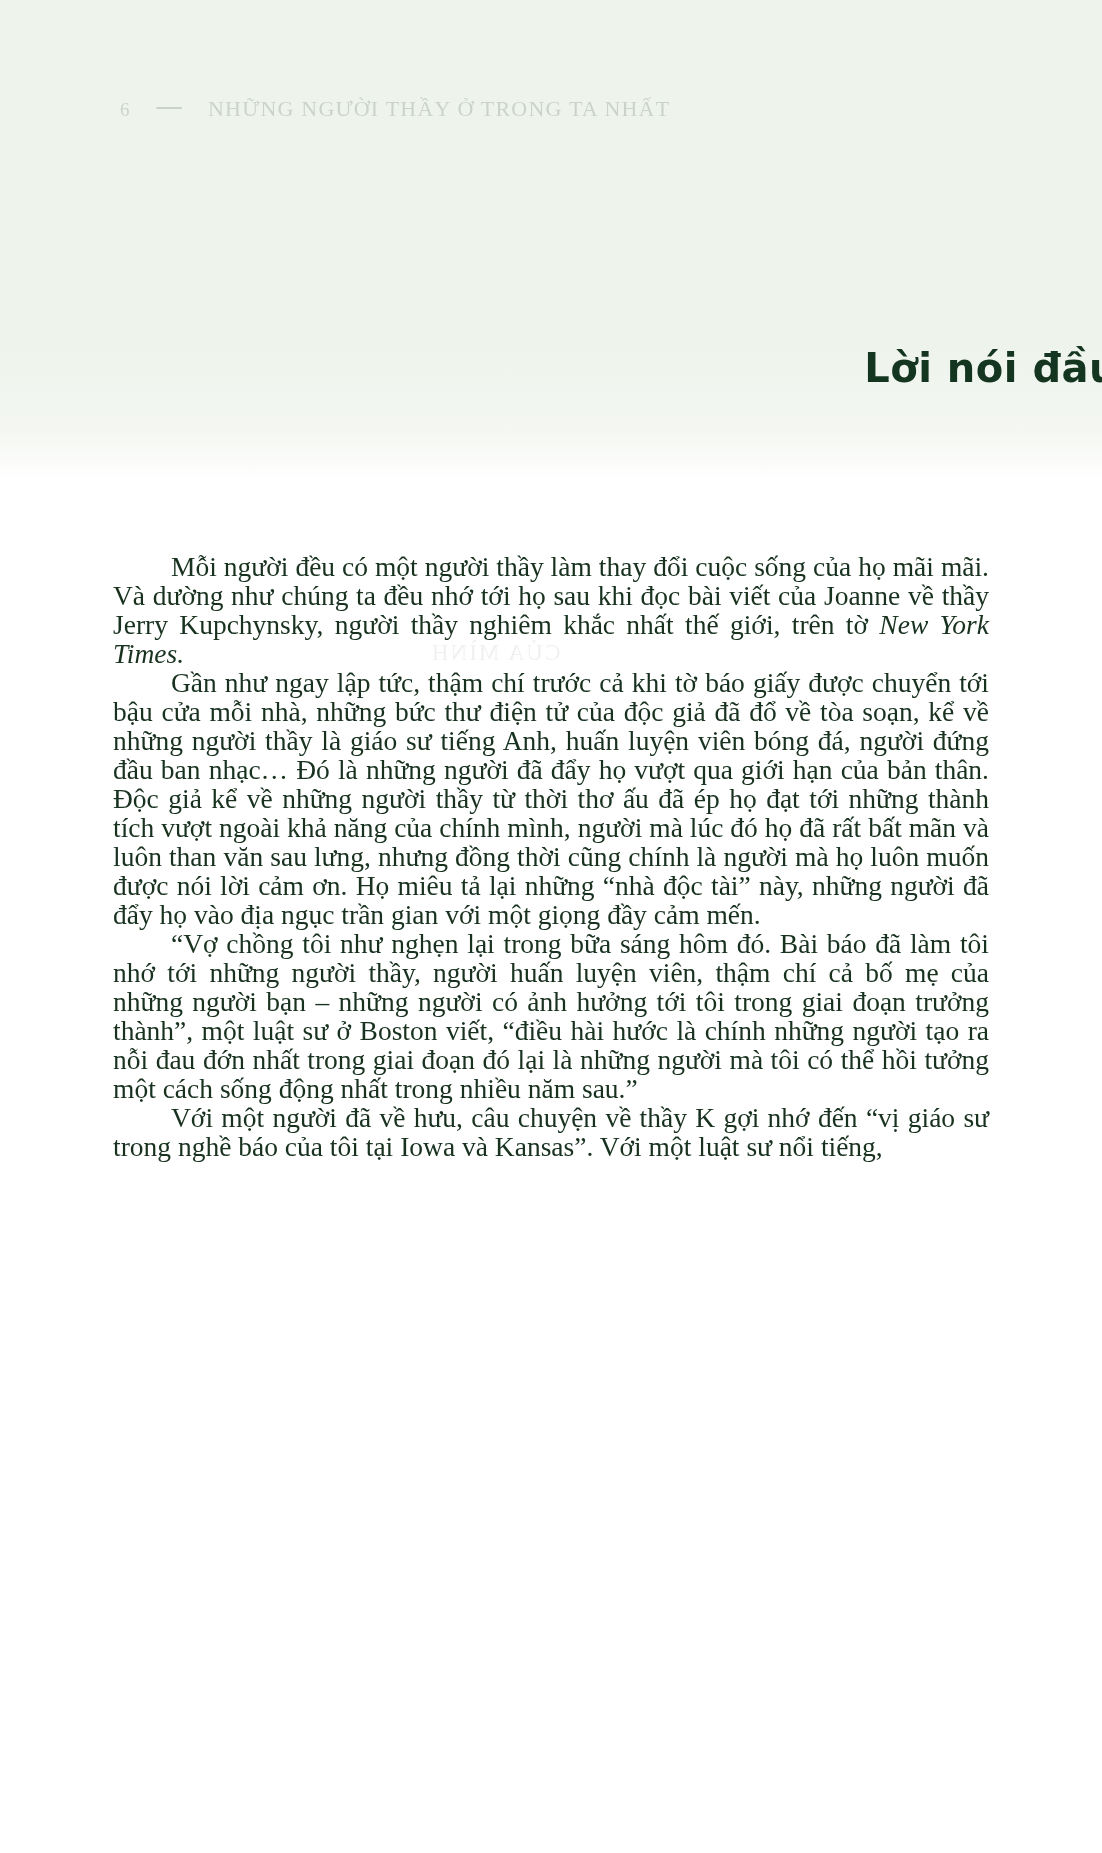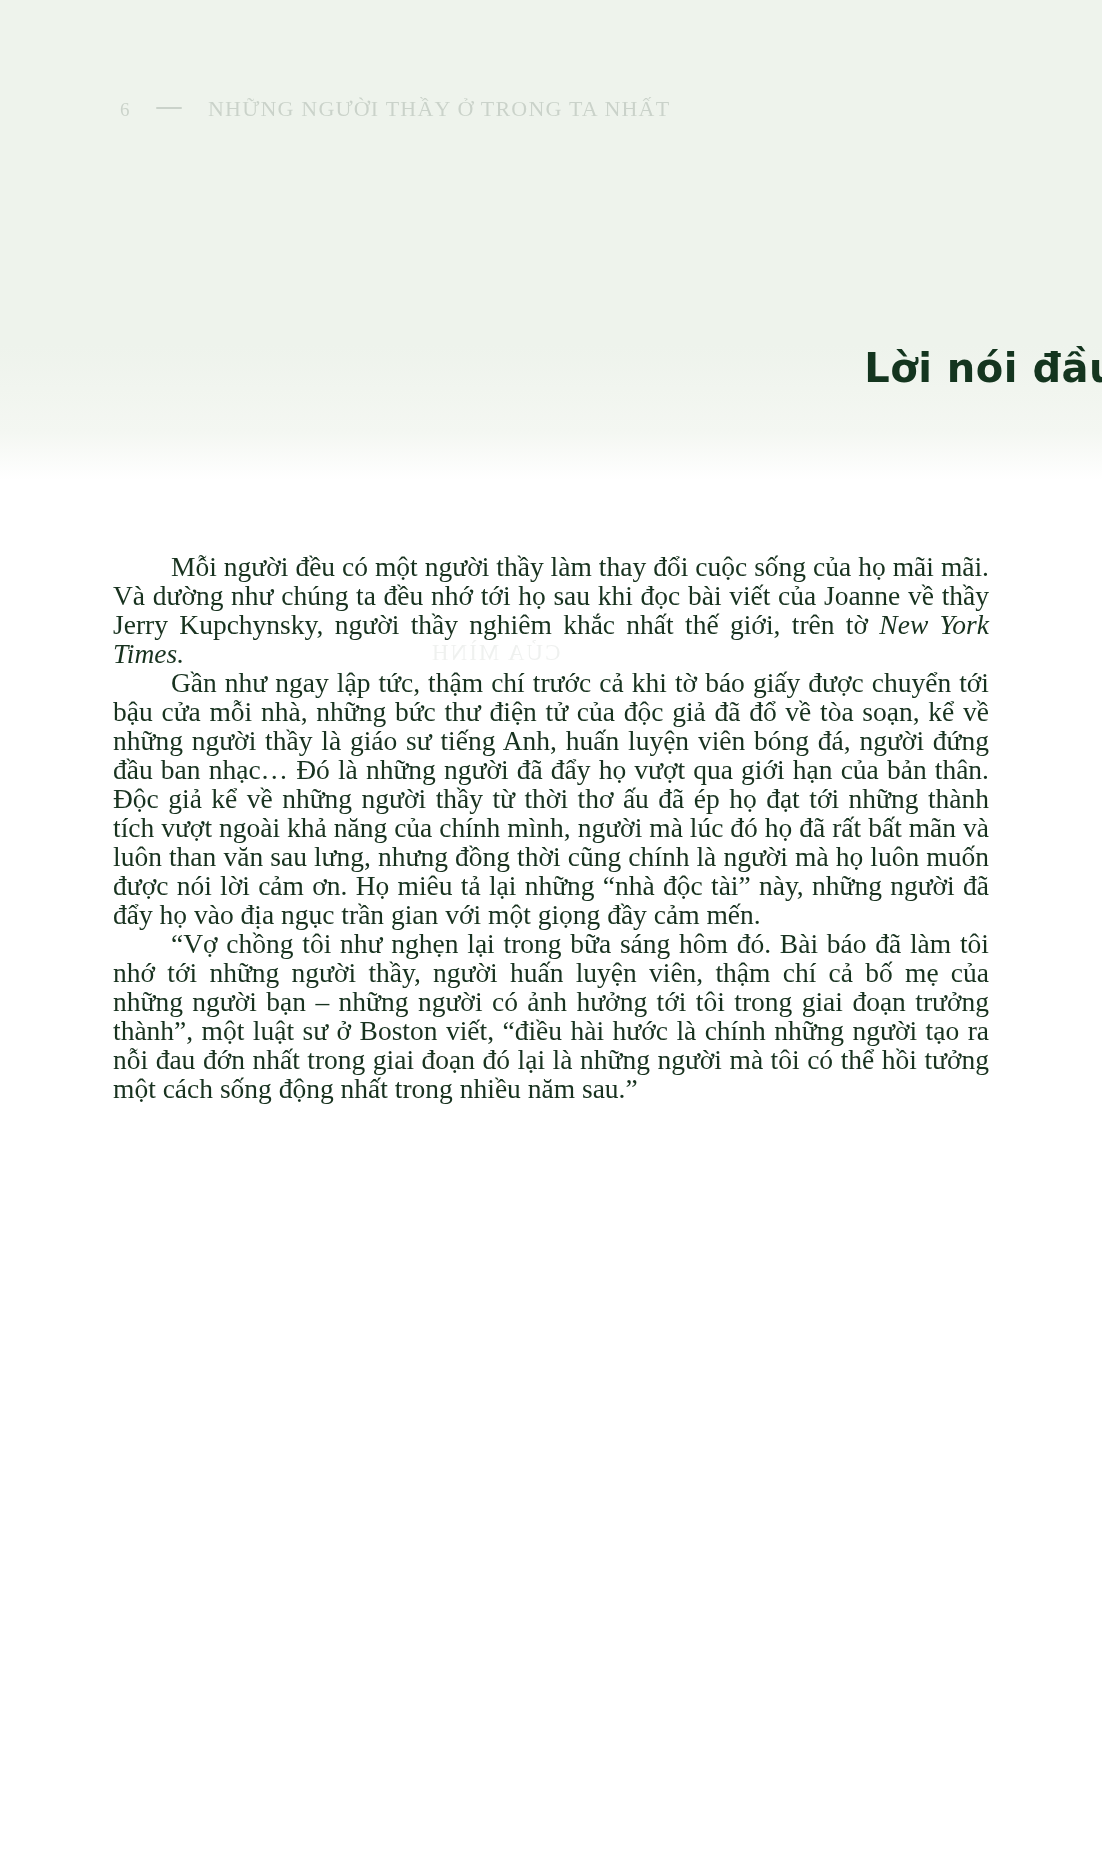--- a/index.html
+++ b/index.html
@@ -141,15 +141,16 @@
   </div>
 
   <div class="ghost-text">CỦA MÌNH</div>
 
   <h1 class="chapter-title">Lời nói đầu</h1>
 
   <div class="body-text">
     <p><span>Mỗi người đều có một người thầy làm thay đổi cuộc sống của họ mãi mãi. Và dường như chúng ta đều nhớ tới họ sau khi đọc bài viết của Joanne về thầy Jerry Kupchynsky, người thầy nghiêm khắc nhất thế giới, trên tờ </span><span class="it">New York Times.</span></p>
     <p><span>Gần như ngay lập tức, thậm chí trước cả khi tờ báo giấy được chuyển tới bậu cửa mỗi nhà, những bức thư điện tử của độc giả đã đổ về tòa soạn, kể về những người thầy là giáo sư tiếng Anh, huấn luyện viên bóng đá, người đứng đầu ban nhạc… Đó là những người đã đẩy họ vượt qua giới hạn của bản thân. Độc giả kể về những người thầy từ thời thơ ấu đã ép họ đạt tới những thành tích vượt ngoài khả năng của chính mình, người mà lúc đó họ đã rất bất mãn và luôn than văn sau lưng, nhưng đồng thời cũng chính là người mà họ luôn muốn được nói lời cảm ơn. Họ miêu tả lại những “nhà độc tài” này, những người đã đẩy họ vào địa ngục trần gian với một giọng đầy cảm mến.</span></p>
     <p><span>“Vợ chồng tôi như nghẹn lại trong bữa sáng hôm đó. Bài báo đã làm tôi nhớ tới những người thầy, người huấn luyện viên, thậm chí cả bố mẹ của những người bạn – những người có ảnh hưởng tới tôi trong giai đoạn trưởng thành”, một luật sư ở Boston viết, “điều hài hước là chính những người tạo ra nỗi đau đớn nhất trong giai đoạn đó lại là những người mà tôi có thể hồi tưởng một cách sống động nhất trong nhiều năm sau.”</span></p>
+    <p><span>Với một người đã về hưu, câu chuyện về thầy K gợi nhớ đến “vị giáo sư trong nghề báo của tôi tại Iowa và Kansas”. Với một luật sư nổi tiếng,</span></p>
   </div>
 
 </div>
 
 </body></html>

